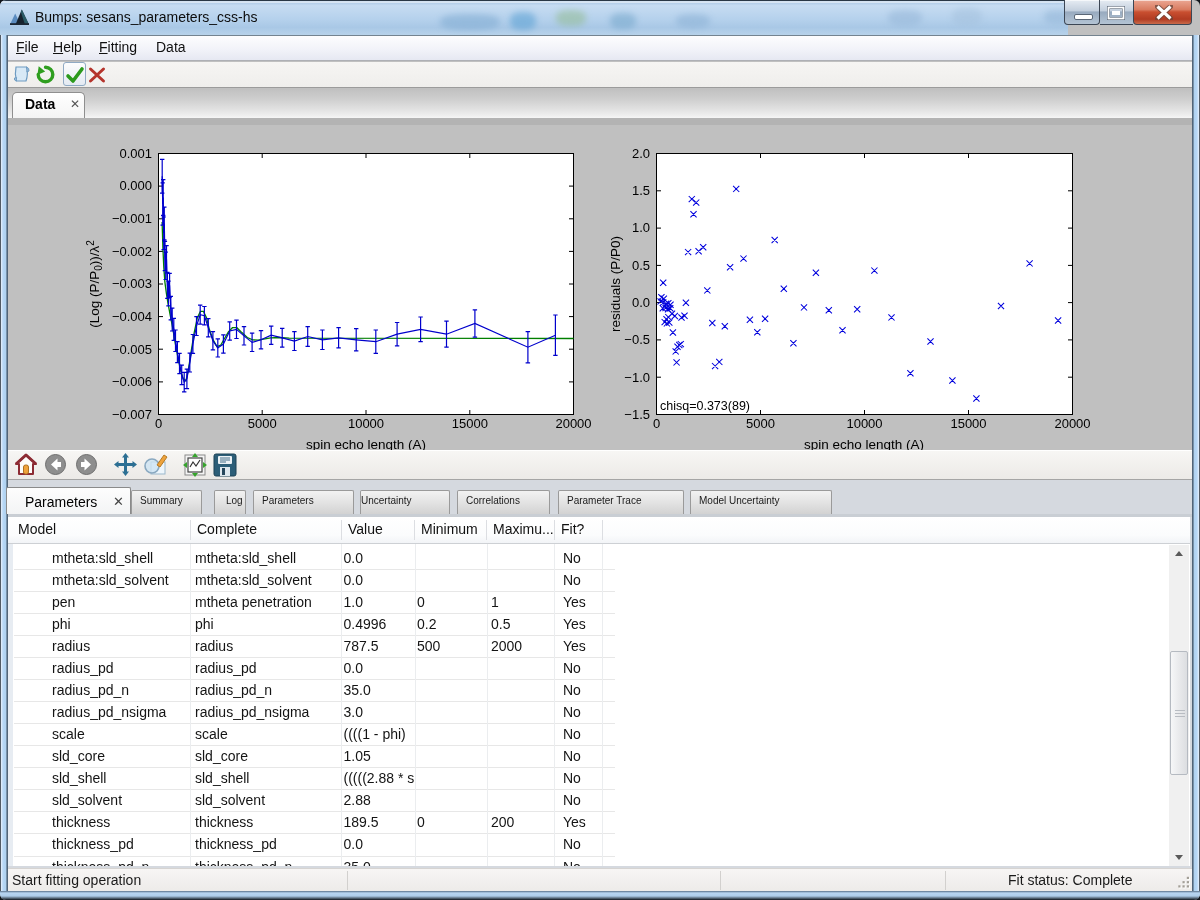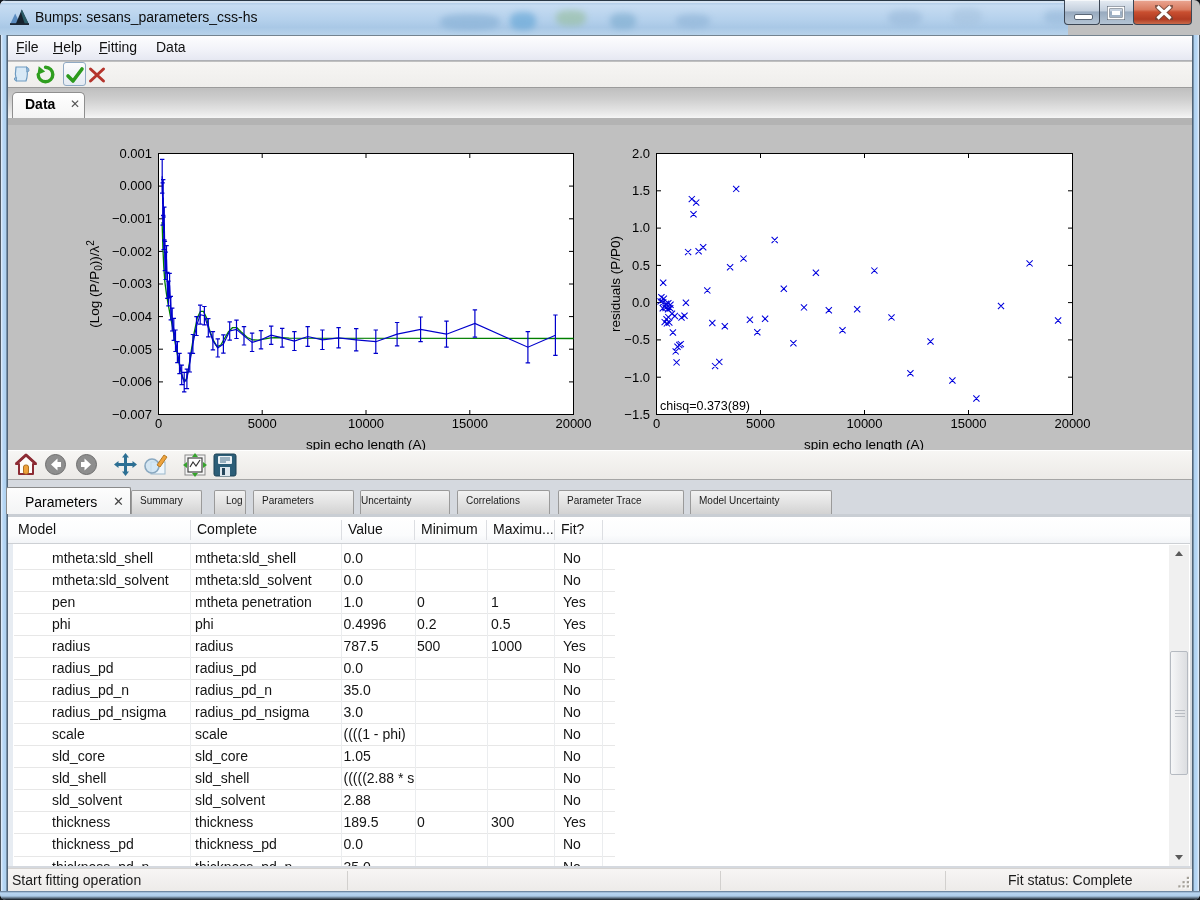--- a/index.html
+++ b/index.html
@@ -276,21 +276,21 @@
 <div class="ct" style="left:39px;top:68.7px">phi</div>
 <div class="ct" style="left:182px;top:68.7px">phi</div>
 <div class="ct" style="left:330.5px;top:68.7px">0.4996</div>
 <div class="ct" style="left:404px;top:68.7px">0.2</div>
 <div class="ct" style="left:478px;top:68.7px">0.5</div>
 <div class="ct" style="left:550px;top:68.7px">Yes</div>
 <div class="ct" style="left:39px;top:90.8px">radius</div>
 <div class="ct" style="left:182px;top:90.8px">radius</div>
 <div class="ct" style="left:330.5px;top:90.8px">787.5</div>
 <div class="ct" style="left:404px;top:90.8px">500</div>
-<div class="ct" style="left:478px;top:90.8px">1000</div>
+<div class="ct" style="left:478px;top:90.8px">2000</div>
 <div class="ct" style="left:550px;top:90.8px">Yes</div>
 <div class="ct" style="left:39px;top:112.9px">radius_pd</div>
 <div class="ct" style="left:182px;top:112.9px">radius_pd</div>
 <div class="ct" style="left:330.5px;top:112.9px">0.0</div>
 <div class="ct" style="left:550px;top:112.9px">No</div>
 <div class="ct" style="left:39px;top:134.9px">radius_pd_n</div>
 <div class="ct" style="left:182px;top:134.9px">radius_pd_n</div>
 <div class="ct" style="left:330.5px;top:134.9px">35.0</div>
 <div class="ct" style="left:550px;top:134.9px">No</div>
 <div class="ct" style="left:39px;top:157.0px">radius_pd_nsigma</div>
@@ -310,21 +310,21 @@
 <div class="ct" style="left:330.5px;top:223.2px">(((((2.88 * s</div>
 <div class="ct" style="left:550px;top:223.2px">No</div>
 <div class="ct" style="left:39px;top:245.3px">sld_solvent</div>
 <div class="ct" style="left:182px;top:245.3px">sld_solvent</div>
 <div class="ct" style="left:330.5px;top:245.3px">2.88</div>
 <div class="ct" style="left:550px;top:245.3px">No</div>
 <div class="ct" style="left:39px;top:267.3px">thickness</div>
 <div class="ct" style="left:182px;top:267.3px">thickness</div>
 <div class="ct" style="left:330.5px;top:267.3px">189.5</div>
 <div class="ct" style="left:404px;top:267.3px">0</div>
-<div class="ct" style="left:478px;top:267.3px">300</div>
+<div class="ct" style="left:478px;top:267.3px">200</div>
 <div class="ct" style="left:550px;top:267.3px">Yes</div>
 <div class="ct" style="left:39px;top:289.4px">thickness_pd</div>
 <div class="ct" style="left:182px;top:289.4px">thickness_pd</div>
 <div class="ct" style="left:330.5px;top:289.4px">0.0</div>
 <div class="ct" style="left:550px;top:289.4px">No</div>
 <div class="ct" style="left:39px;top:311.5px">thickness_pd_n</div>
 <div class="ct" style="left:182px;top:311.5px">thickness_pd_n</div>
 <div class="ct" style="left:330.5px;top:311.5px">35.0</div>
 <div class="ct" style="left:550px;top:311.5px">No</div>
 <div class="hl" style="top:24.6px"></div>

